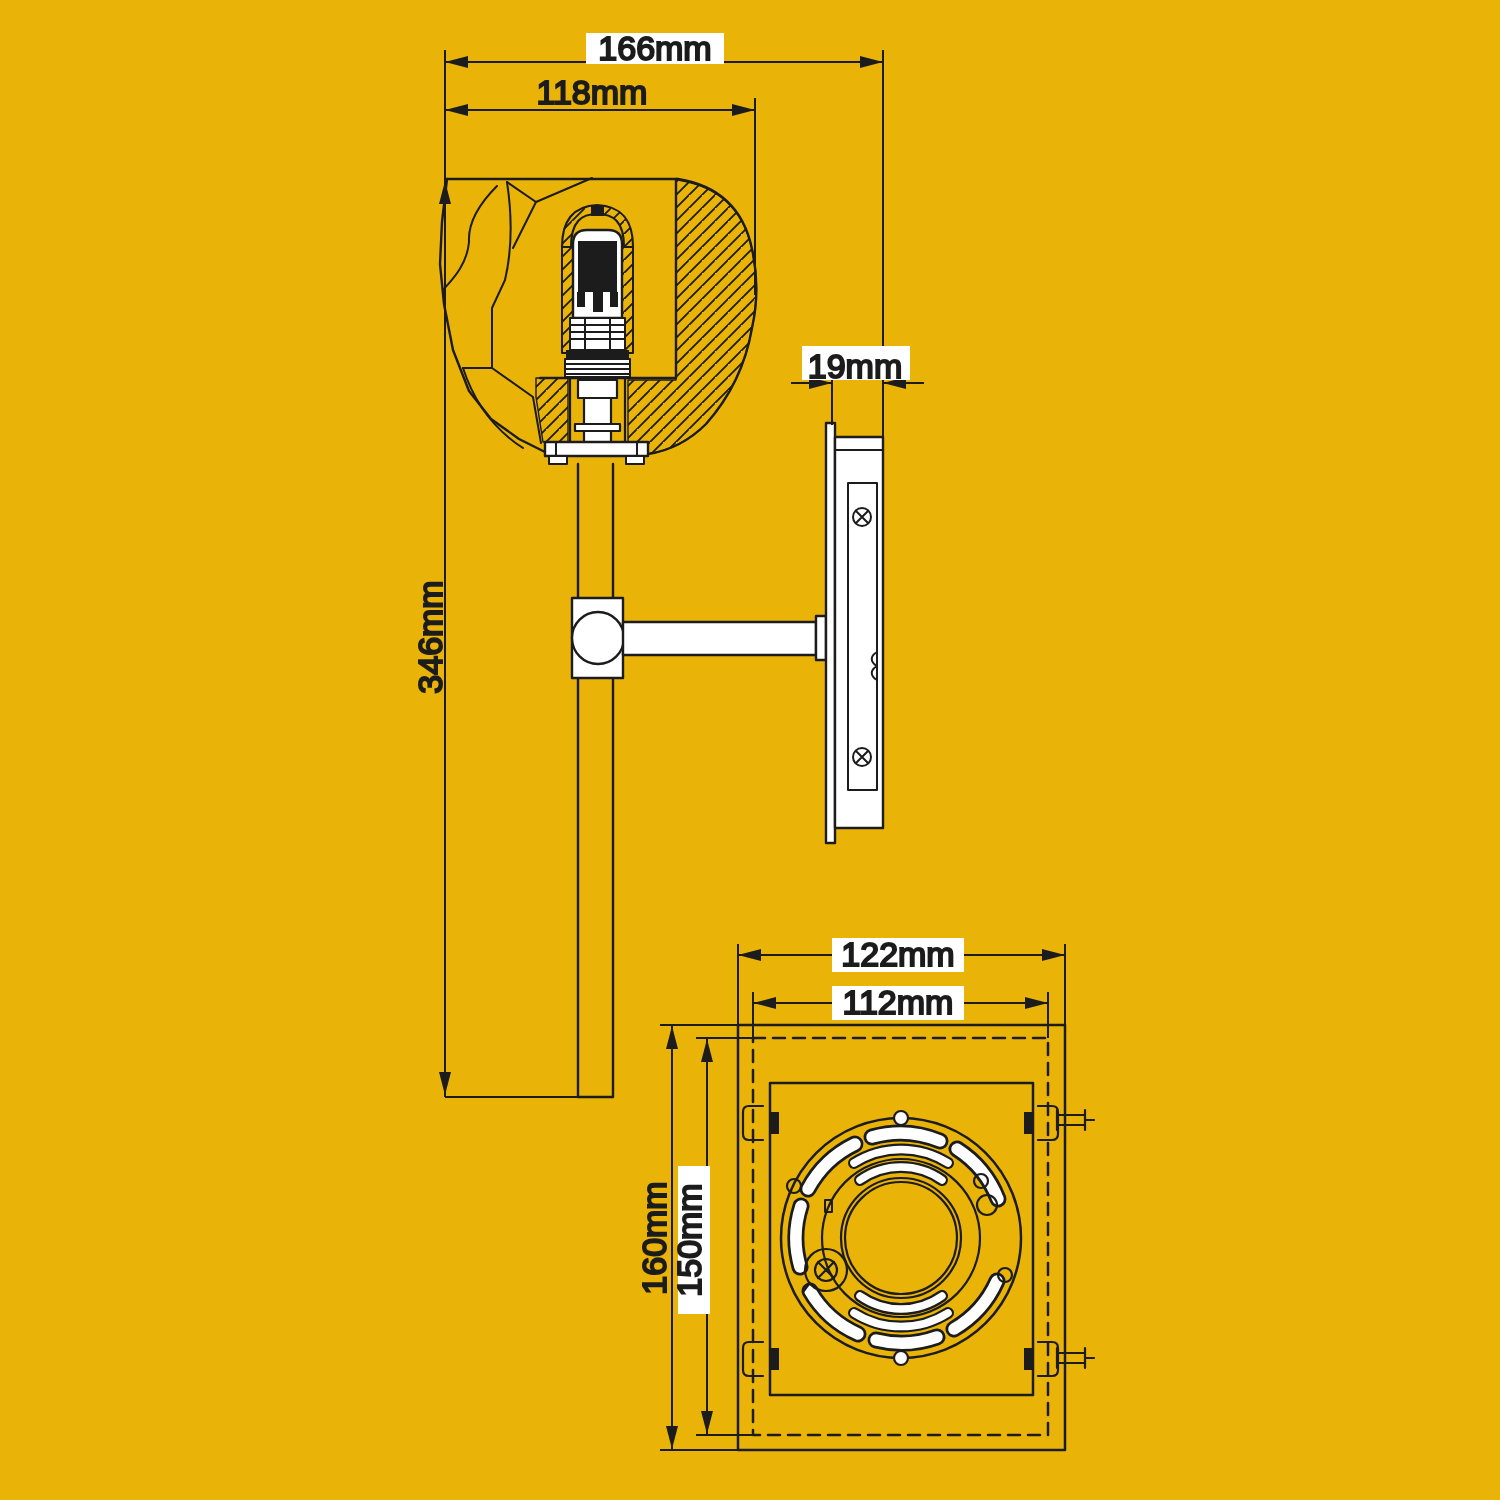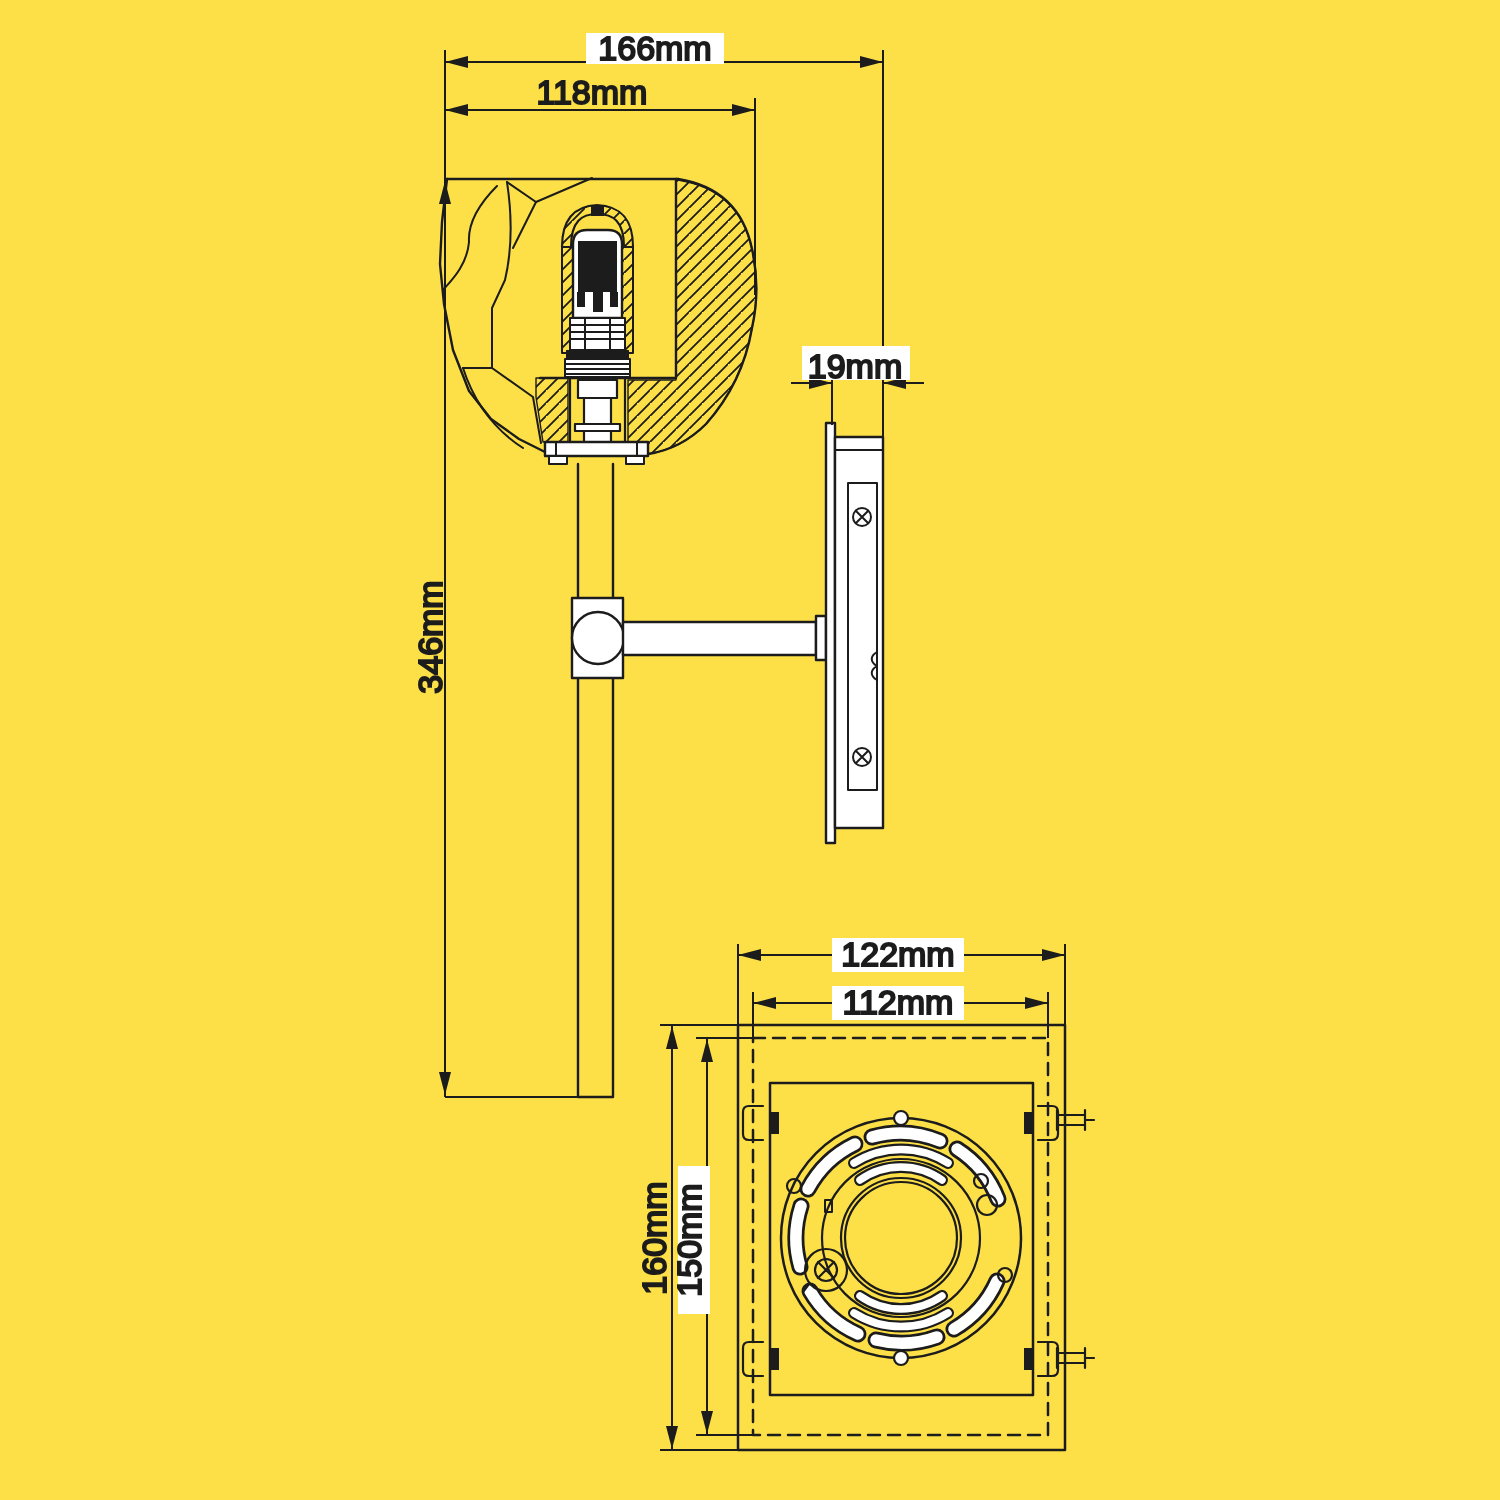--- a/index.html
+++ b/index.html
@@ -1,16 +1,16 @@
 <!DOCTYPE html>
 <html><head>
 <meta charset="utf-8">
 <style>
   html,body{margin:0;padding:0;background:#ffffff;}
-  .canvas{width:1500px;height:1500px;background:#fde047;position:relative;overflow:hidden;}
+  .canvas{width:1500px;height:1500px;background:#eab308;position:relative;overflow:hidden;}
   svg{display:block;}
   text{font-family:"Liberation Sans", sans-serif;font-size:34px;fill:#1c1c1c;}
 </style>
 </head>
 <body>
 
 <div class="canvas">
 <svg width="1500" height="1500" viewBox="0 0 1500 1500">
   <defs>
     <pattern id="hatch" width="13" height="13" patternUnits="userSpaceOnUse">

